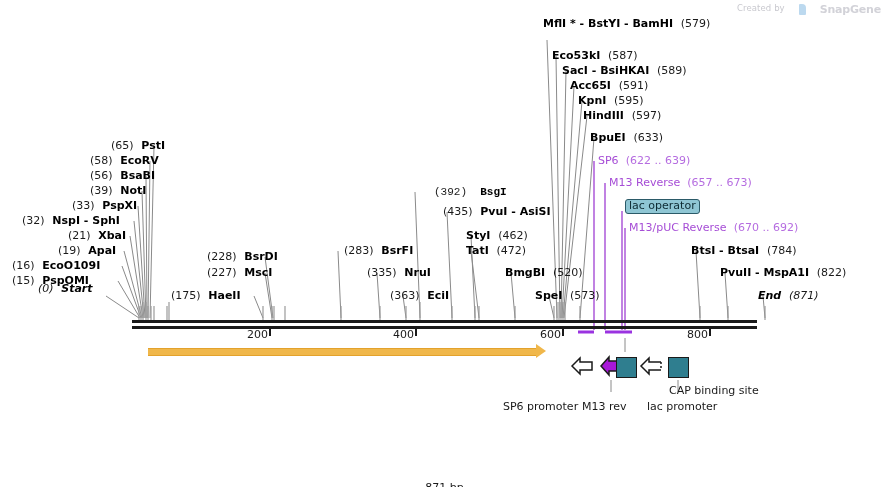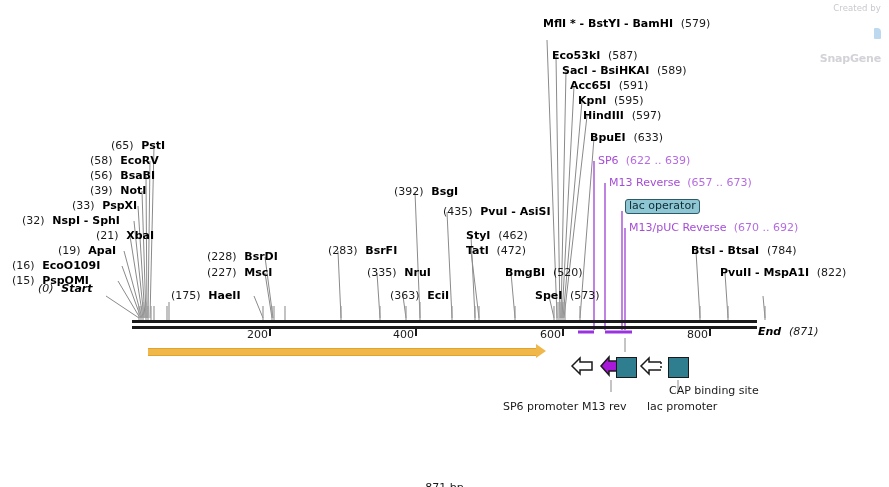--- a/index.html
+++ b/index.html
@@ -9,25 +9,24 @@
     font-family:"DejaVu Sans", sans-serif;
     position:relative;
     overflow:hidden;
     -webkit-font-smoothing:antialiased;
   }
   .canvas{position:absolute;left:0;top:0;width:889px;height:487px;}
 
   
   .watermark{
     position:absolute;top:3px;right:8px;
-    display:flex;align-items:flex-end;gap:14px;
+    display:flex;align-items:flex-start;gap:14px;
     font-size:8.5px;color:#c9c9cf;
     letter-spacing:.1px;
     white-space:nowrap;
-    flex-direction:column;
   }
   .wm-logo{
     display:inline-block;width:7px;height:11px;
     background:#bcd9ef;
     border-radius:1px 4px 1px 1px;
     position:relative;top:1px;
   }
   .wm-name{font-size:11px;color:#d2d2d8;font-weight:600;letter-spacing:-.2px;}
 
   
@@ -239,47 +238,47 @@
     <div class="orf-head" style="left:388px;top:0px;"></div>
   </div>
 
   <div id="enzyme-layer">
       <div class="lbl" style="left: 111px; top: 140px;"><span class="pos">(65)</span>&nbsp;&nbsp;<span>PstI</span></div>
       <div class="lbl" style="left: 90px; top: 155px;"><span class="pos">(58)</span>&nbsp;&nbsp;<span>EcoRV</span></div>
       <div class="lbl" style="left: 90px; top: 170px;"><span class="pos">(56)</span>&nbsp;&nbsp;<span>BsaBI</span></div>
       <div class="lbl" style="left: 90px; top: 185px;"><span class="pos">(39)</span>&nbsp;&nbsp;<span>NotI</span></div>
       <div class="lbl" style="left: 72px; top: 200px;"><span class="pos">(33)</span>&nbsp;&nbsp;<span>PspXI</span></div>
       <div class="lbl" style="left: 22px; top: 215px;"><span class="pos">(32)</span>&nbsp;&nbsp;<span>NspI  -  SphI</span></div>
-      <div class="lbl" style="left: 68px; top: 230px; margin-left: 28px;"><span class="pos">(21)</span>&nbsp;&nbsp;<span>XbaI</span></div>
+      <div class="lbl" style="left: 68px; top: 230px;"><span class="pos">(21)</span>&nbsp;&nbsp;<span>XbaI</span></div>
       <div class="lbl" style="left: 58px; top: 245px;"><span class="pos">(19)</span>&nbsp;&nbsp;<span>ApaI</span></div>
       <div class="lbl" style="left: 12px; top: 260px;"><span class="pos">(16)</span>&nbsp;&nbsp;<span>EcoO109I</span></div>
       <div class="lbl" style="left: 12px; top: 275px;"><span class="pos">(15)</span>&nbsp;&nbsp;<span>PspOMI</span></div>
       <div class="lbl ital" style="left: 38px; top: 283px; text-align: right;"><span class="pos">(0)</span>&nbsp;&nbsp;<span>Start</span></div>
       <div class="lbl" style="left: 207px; top: 251px;"><span class="pos">(228)</span>&nbsp;&nbsp;<span>BsrDI</span></div>
       <div class="lbl" style="left: 207px; top: 267px;"><span class="pos">(227)</span>&nbsp;&nbsp;<span>MscI</span></div>
       <div class="lbl" style="left: 171px; top: 290px;"><span class="pos">(175)</span>&nbsp;&nbsp;<span>HaeII</span></div>
-      <div class="lbl" style="left: 394px; top: 186px;"><span class="pos">(392)</span>&nbsp;&nbsp;<span>BsgI</span></div>
-      <div class="lbl" style="left: 328px; top: 245px;"><span class="pos">(283)</span>&nbsp;&nbsp;<span>BsrFI</span></div>
+      <div class="lbl" style="left: 434px; top: 186px; font-family: Liberation Mono, monospace;"><span class="pos">(392)</span>&nbsp;&nbsp;<span>BsgI</span></div>
+      <div class="lbl" style="left: 344px; top: 245px;"><span class="pos">(283)</span>&nbsp;&nbsp;<span>BsrFI</span></div>
       <div class="lbl" style="left: 367px; top: 267px;"><span class="pos">(335)</span>&nbsp;&nbsp;<span>NruI</span></div>
       <div class="lbl" style="left: 390px; top: 290px;"><span class="pos">(363)</span>&nbsp;&nbsp;<span>EciI</span></div>
       <div class="lbl" style="left: 443px; top: 206px;"><span class="pos">(435)</span>&nbsp;&nbsp;<span>PvuI  -  AsiSI</span></div>
       <div class="lbl" style="left: 466px; top: 230px;"><span>StyI</span>&nbsp;&nbsp;<span class="pos">(462)</span></div>
       <div class="lbl" style="left: 466px; top: 245px;"><span>TatI</span>&nbsp;&nbsp;<span class="pos">(472)</span></div>
       <div class="lbl" style="left: 505px; top: 267px;"><span>BmgBI</span>&nbsp;&nbsp;<span class="pos">(520)</span></div>
       <div class="lbl" style="left: 535px; top: 290px;"><span>SpeI</span>&nbsp;&nbsp;<span class="pos">(573)</span></div>
       <div class="lbl" style="left: 543px; top: 18px;"><span>MflI *  -  BstYI  -  BamHI</span>&nbsp;&nbsp;<span class="pos">(579)</span></div>
       <div class="lbl" style="left: 552px; top: 50px;"><span>Eco53kI</span>&nbsp;&nbsp;<span class="pos">(587)</span></div>
       <div class="lbl" style="left: 562px; top: 65px;"><span>SacI  -  BsiHKAI</span>&nbsp;&nbsp;<span class="pos">(589)</span></div>
       <div class="lbl" style="left: 570px; top: 80px; text-align: center;"><span>Acc65I</span>&nbsp;&nbsp;<span class="pos">(591)</span></div>
       <div class="lbl" style="left: 578px; top: 95px;"><span>KpnI</span>&nbsp;&nbsp;<span class="pos">(595)</span></div>
       <div class="lbl" style="left: 583px; top: 110px;"><span>HindIII</span>&nbsp;&nbsp;<span class="pos">(597)</span></div>
       <div class="lbl" style="left: 590px; top: 132px; text-align: center;"><span>BpuEI</span>&nbsp;&nbsp;<span class="pos">(633)</span></div>
       <div class="lbl" style="left: 691px; top: 245px;"><span>BtsI  -  BtsaI</span>&nbsp;&nbsp;<span class="pos">(784)</span></div>
       <div class="lbl" style="left: 720px; top: 267px;"><span>PvuII  -  MspA1I</span>&nbsp;&nbsp;<span class="pos">(822)</span></div>
-      <div class="lbl ital" style="left: 758px; top: 290px; margin-top: 36px;"><span>End</span>&nbsp;&nbsp;<span class="pos">(871)</span></div>
+      <div class="lbl ital" style="left: 758px; top: 290px;"><span>End</span>&nbsp;&nbsp;<span class="pos">(871)</span></div>
     </div>
 
   <div id="feature-layer">
       <div class="flbl" style="left: 598px; top: 155px;"><span>SP6</span>&nbsp;&nbsp;<span class="pos">(622 .. 639)</span></div>
       <div class="flbl" style="left: 609px; top: 177px;"><span>M13 Reverse</span>&nbsp;&nbsp;<span class="pos">(657 .. 673)</span></div>
       <div class="flbl" style="left: 629px; top: 222px;"><span>M13/pUC Reverse</span>&nbsp;&nbsp;<span class="pos">(670 .. 692)</span></div>
     </div>
 
   <div class="opbox" style="left:625px;top:199px;">lac operator</div>
 

